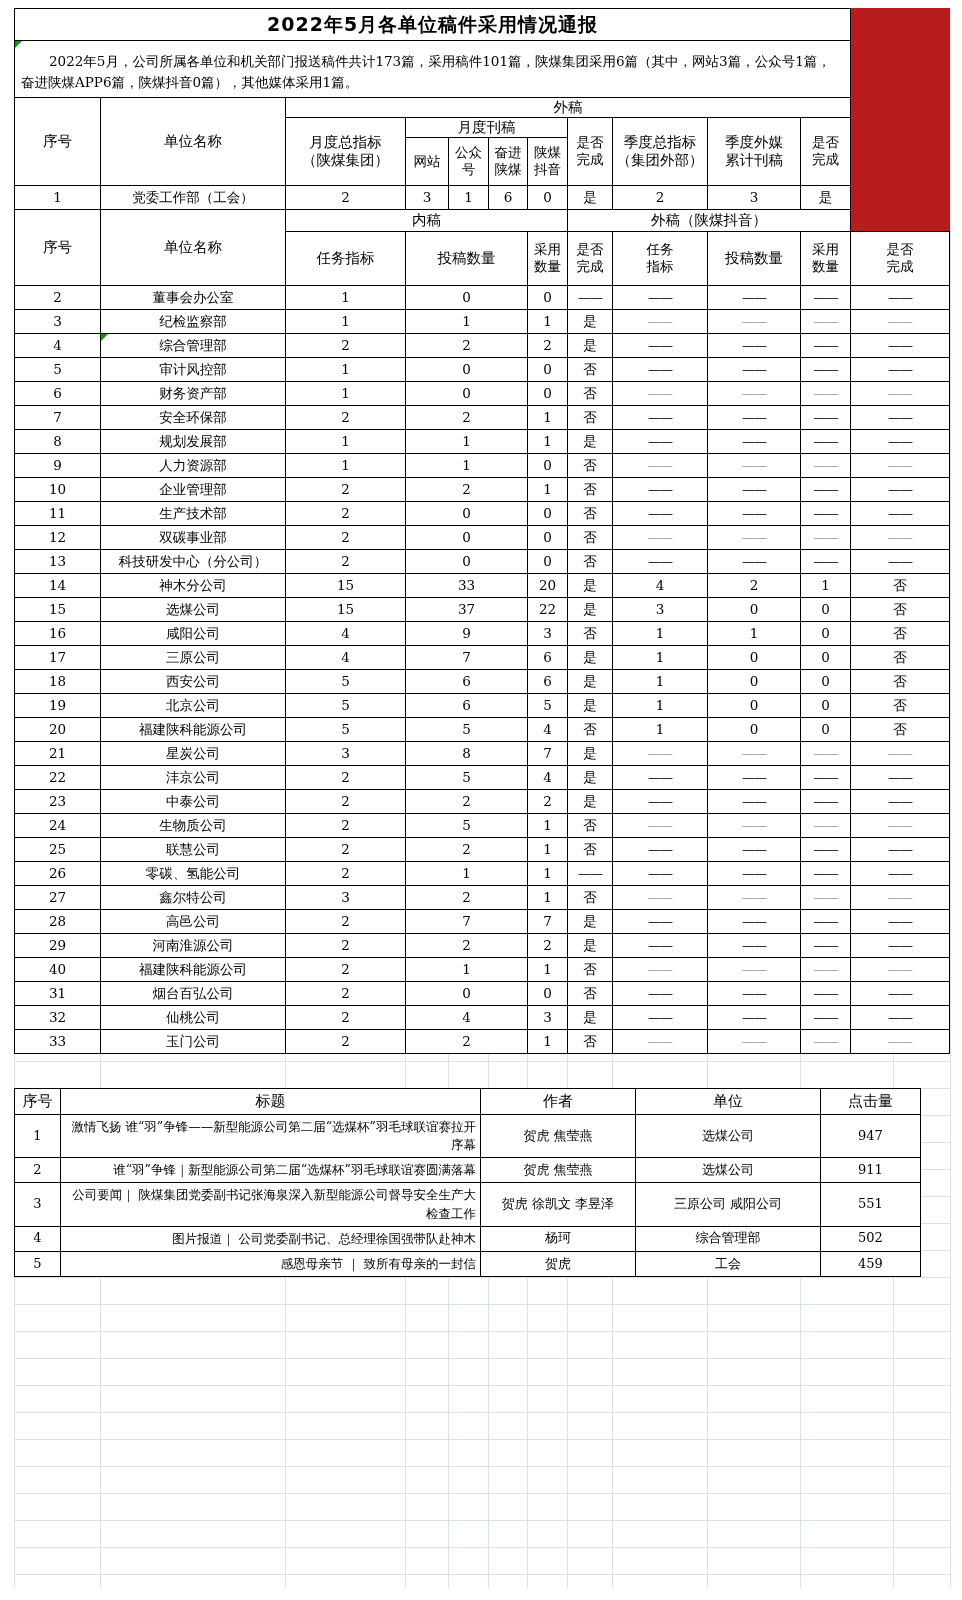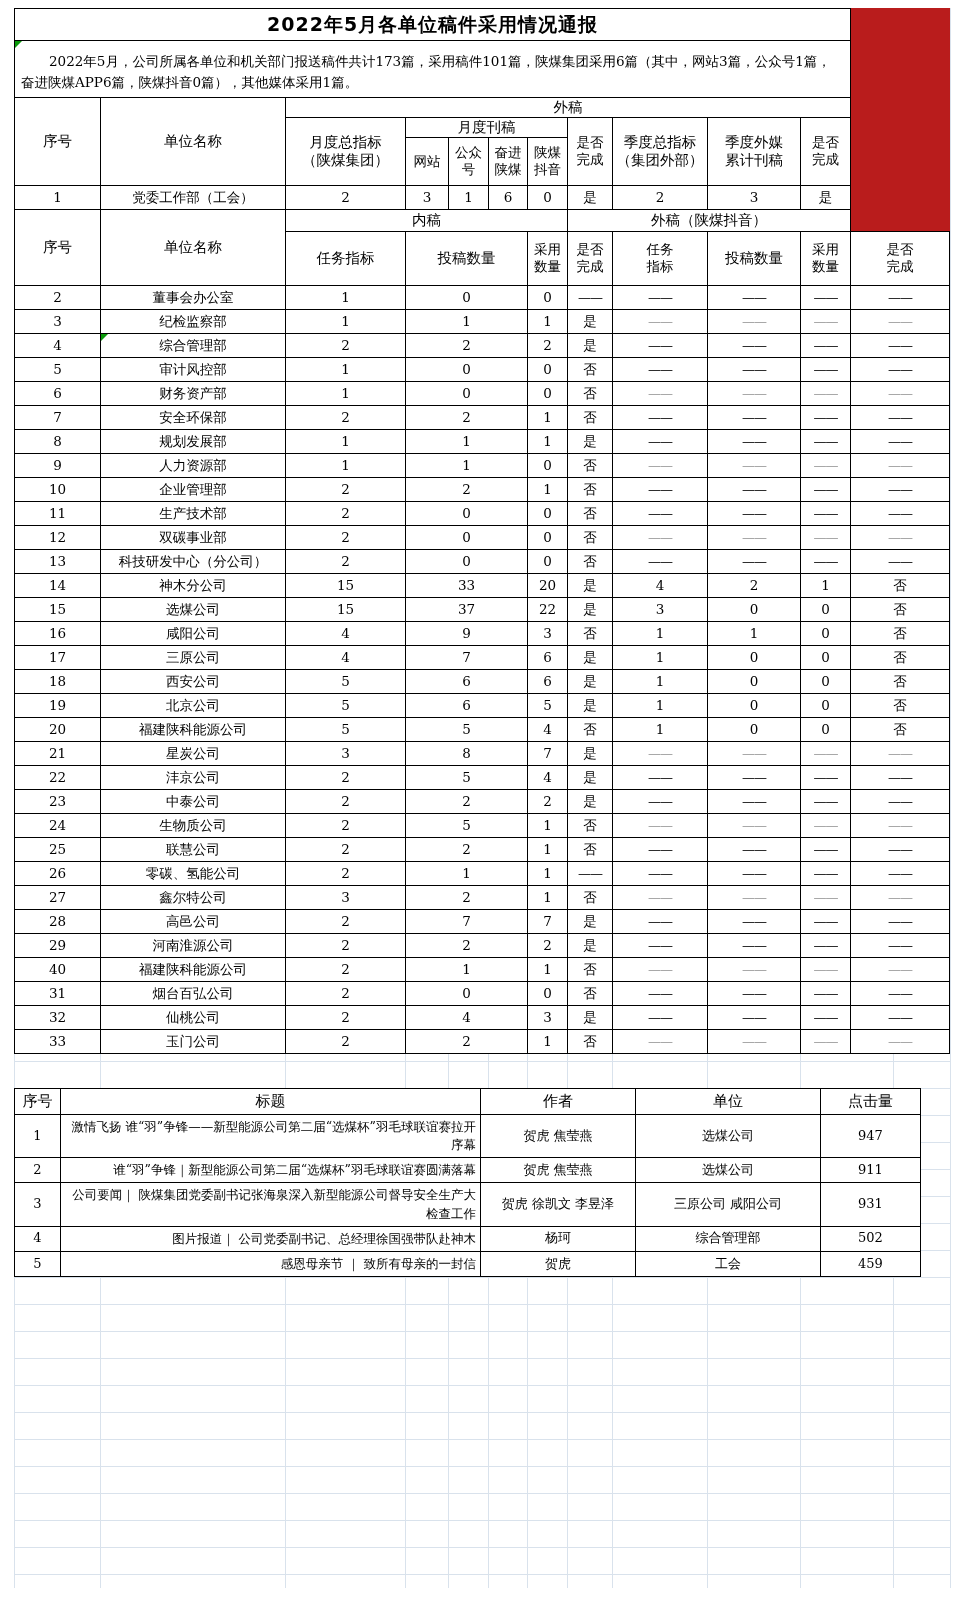--- a/index.html
+++ b/index.html
@@ -680,21 +680,21 @@
           <td class="title-txt">谁“羽”争锋｜新型能源公司第二届“选煤杯”羽毛球联谊赛圆满落幕</td>
           <td class="num">贺虎 焦莹燕</td>
           <td class="num">选煤公司</td>
           <td class="num">911</td>
         </tr>
         <tr>
           <td class="num">3</td>
           <td class="title-txt">公司要闻｜ 陕煤集团党委副书记张海泉深入新型能源公司督导安全生产大检查工作</td>
           <td class="num">贺虎 徐凯文 李昱泽</td>
           <td class="num">三原公司 咸阳公司</td>
-          <td class="num">931</td>
+          <td class="num">551</td>
         </tr>
         <tr>
           <td class="num">4</td>
           <td class="title-txt">图片报道｜ 公司党委副书记、总经理徐国强带队赴神木</td>
           <td class="num">杨珂</td>
           <td class="num">综合管理部</td>
           <td class="num">502</td>
         </tr>
         <tr>
           <td class="num">5</td>

